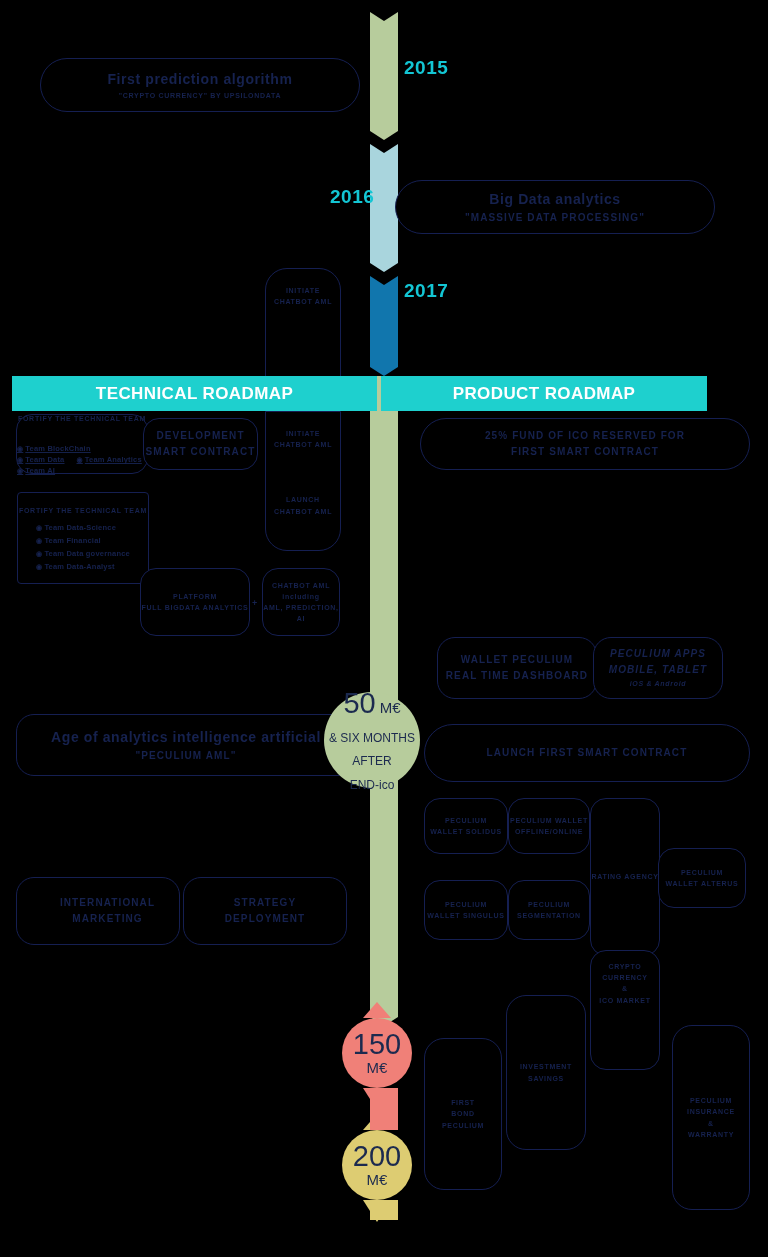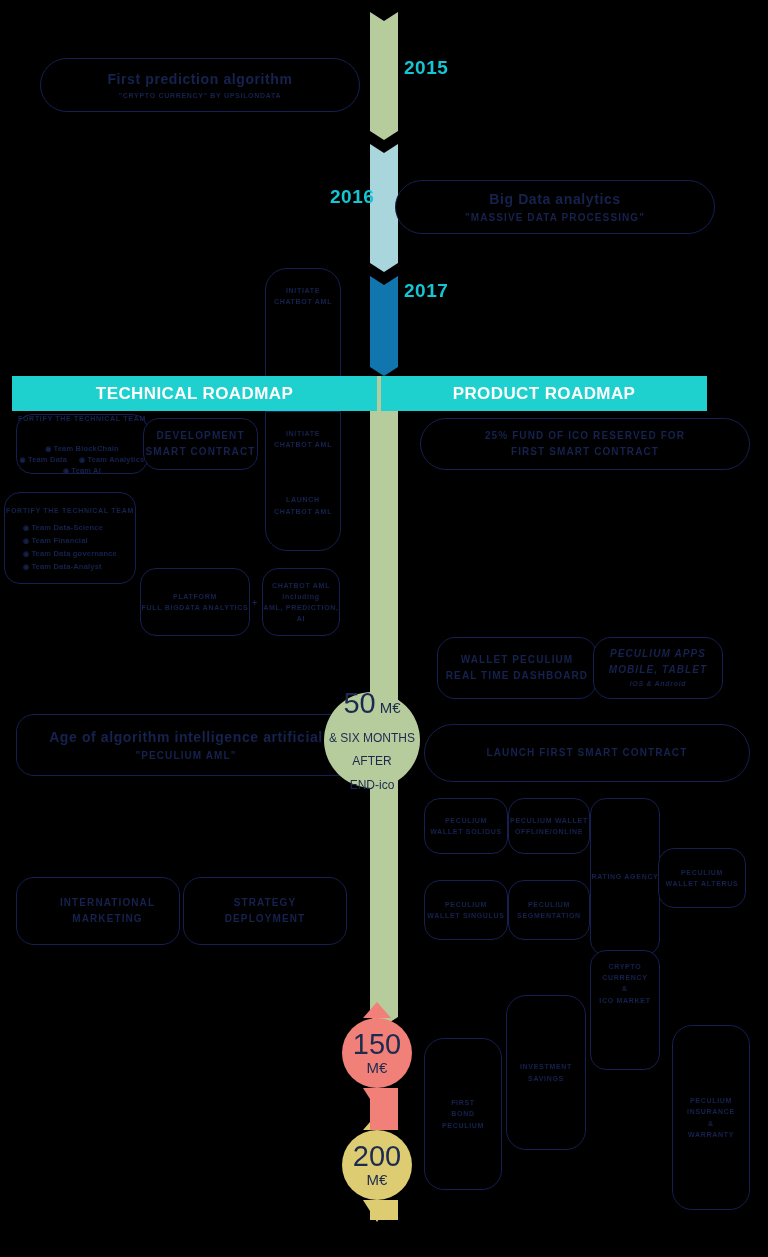--- a/index.html
+++ b/index.html
@@ -38,22 +38,22 @@
              align-items:center;justify-content:center;text-align:center;}
   .m50{background:#b7cc9c;}
   .m150{background:#f08078;}
   .m200{background:#ddcc72;}
   .milestone .big{font-size:29px;color:#1c2a4f;line-height:1;}
   .milestone .small{font-size:15px;color:#1c2a4f;}
   .milestone .sub{font-size:12px;color:#1c2a4f;line-height:1.05;margin-top:3px;}
   .spike{position:absolute;left:50%;transform:translateX(-50%);width:0;height:0;
          border-left:14px solid transparent;border-right:14px solid transparent;}
 
-  .teamlist{display:flex;flex-wrap:wrap;justify-content:center;gap:2px 12px;
-            margin-top:20px;}
+  .teamlist{display:flex;flex-wrap:wrap;gap:2px 12px;
+            margin-top:20px;text-decoration:underline;}
   .teamitem{font-size:7.5px;font-weight:bold;letter-spacing:.2px;color:#16224f;
             white-space:nowrap;}
   .teamitem::before{content:"\25C9";margin-right:2px;font-size:7px;color:#16224f;}
   .teamcol{display:flex;flex-direction:column;align-items:flex-start;gap:4px;margin-top:6px;}
   .plus{position:absolute;color:#16224f;font-size:9px;font-weight:bold;}
 </style>
 </head>
 <body>
 
 <div class="stage">
@@ -104,21 +104,21 @@
   <div class="box" style="left:16px;top:414px;width:132px;height:60px;border-radius:16px;">
     <div class="t3">FORTIFY THE TECHNICAL TEAM</div>
     <div class="teamlist">
       <span class="teamitem">Team BlockChain</span>
       <span class="teamitem">Team Data</span>
       <span class="teamitem">Team Analytics</span>
       <span class="teamitem">Team AI</span>
     </div>
   </div>
 
-  <div class="box" style="left:4px;top:492px;width:132px;height:92px;border-radius:16px;">
+  <div class="box" style="left:17px;top:492px;width:132px;height:92px;border-radius:4px;">
     <div class="t3">FORTIFY THE TECHNICAL TEAM</div>
     <div class="teamcol">
       <span class="teamitem">Team Data-Science</span>
       <span class="teamitem">Team Financial</span>
       <span class="teamitem">Team Data governance</span>
       <span class="teamitem">Team Data-Analyst</span>
     </div>
   </div>
 
   <div class="box" style="left:143px;top:418px;width:115px;height:52px;border-radius:16px;">
@@ -142,21 +142,21 @@
 
   <div class="plus" style="left:252px;top:598px;">+</div>
 
   <div class="box" style="left:262px;top:568px;width:78px;height:68px;border-radius:16px;">
     <div class="t3">CHATBOT AML</div>
     <div class="t3">including</div>
     <div class="t3">AML, PREDICTION, AI</div>
   </div>
 
   <div class="box" style="left:16px;top:714px;width:340px;height:62px;border-radius:18px;">
-    <div class="t1">Age of algorithm intelligence artificial</div>
+    <div class="t1">Age of analytics intelligence artificial</div>
     <div class="t2">"PECULIUM AML"</div>
   </div>
 
   <div class="box" style="left:16px;top:877px;width:164px;height:68px;border-radius:18px;padding-left:19px;">
     <div class="t2">INTERNATIONAL</div>
     <div class="t2">MARKETING</div>
   </div>
 
   <div class="box" style="left:183px;top:877px;width:164px;height:68px;border-radius:18px;">
     <div class="t2">STRATEGY</div>

